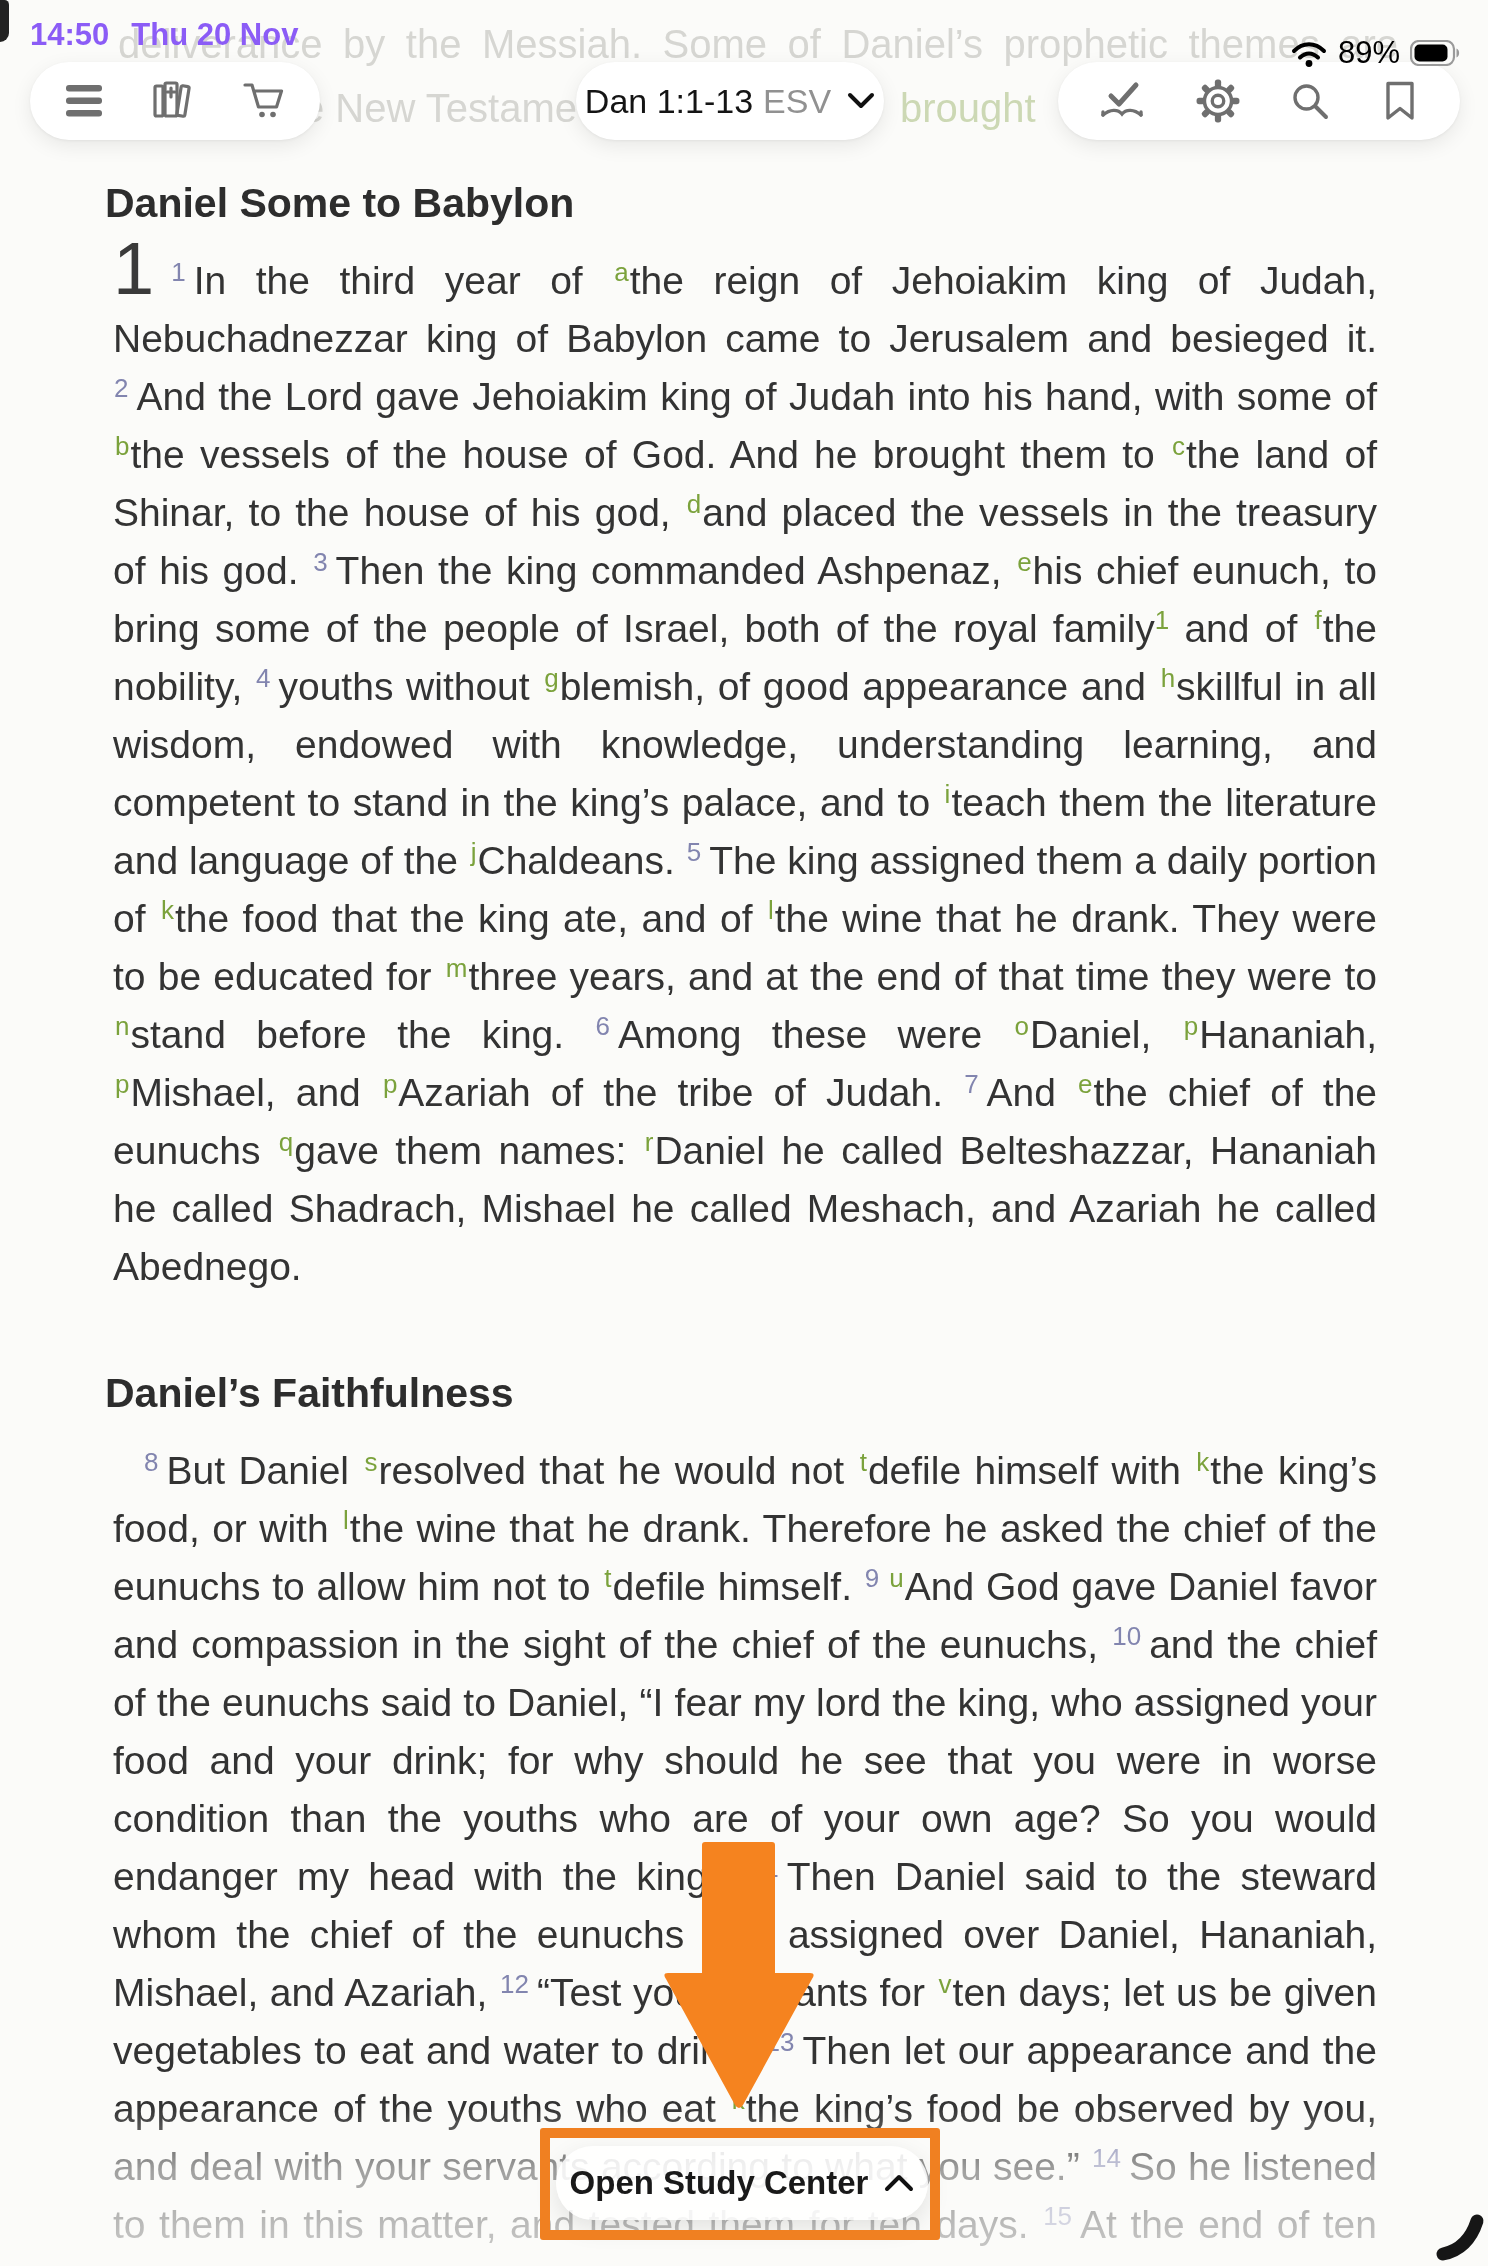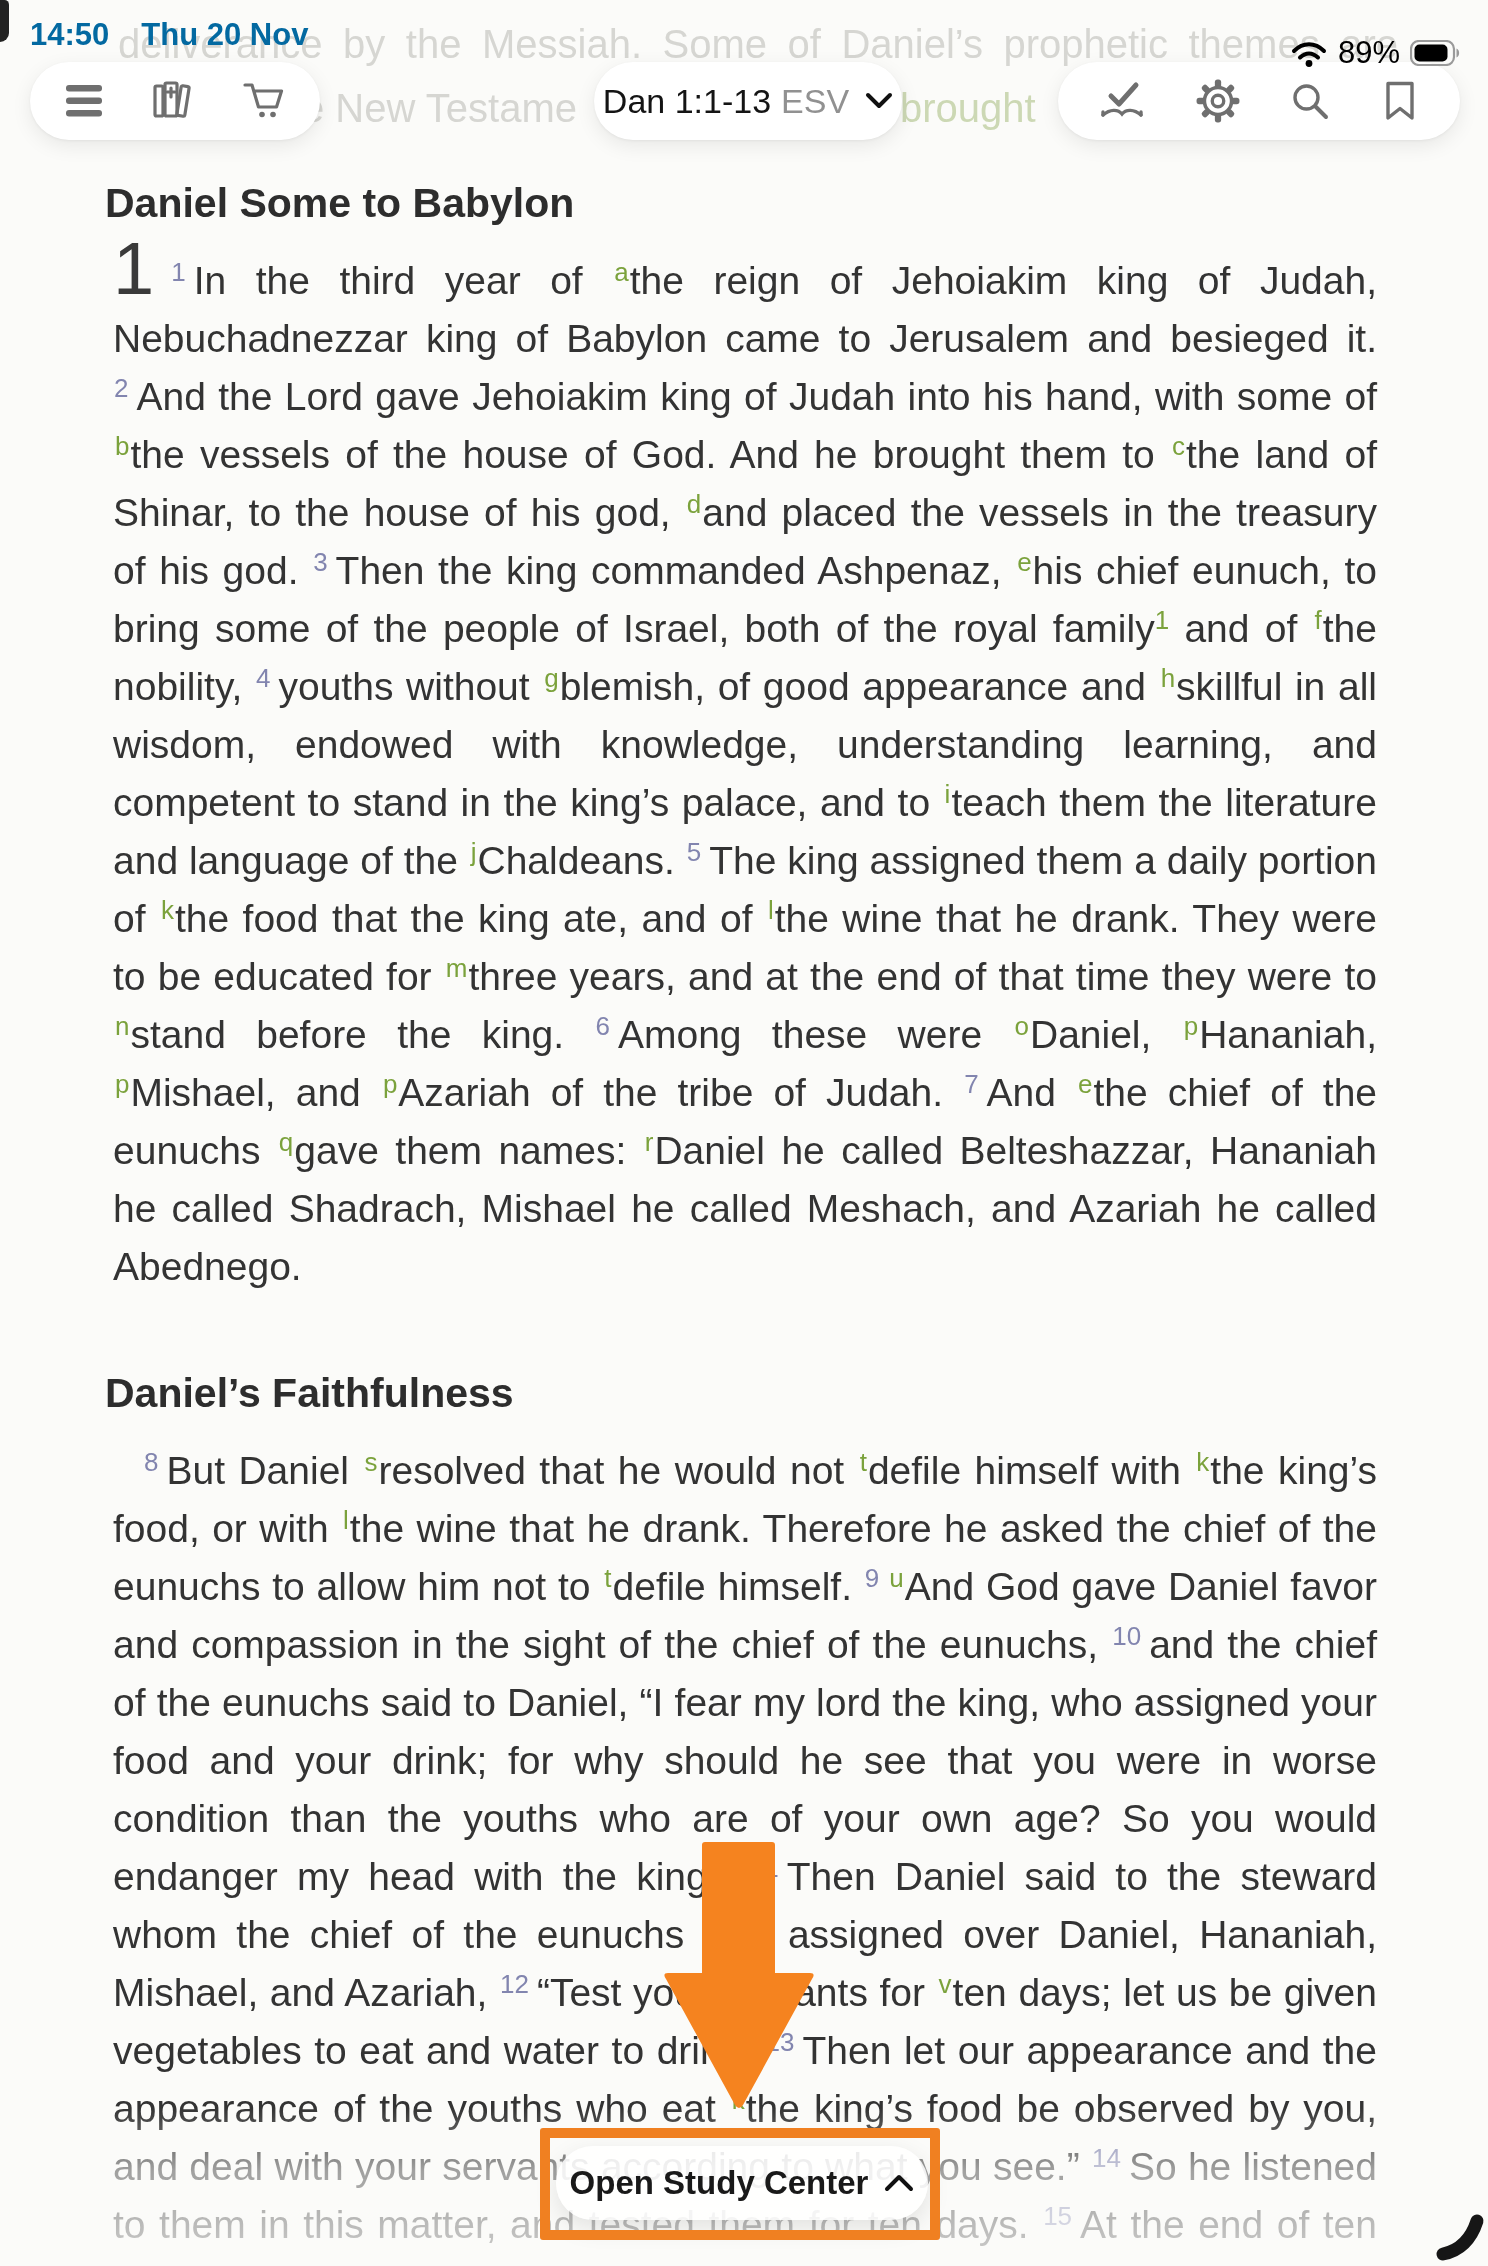--- a/index.html
+++ b/index.html
@@ -5,35 +5,35 @@
   html,body{margin:0;padding:0;}
   body{
     width:1488px;height:2266px;position:relative;overflow:hidden;
     background:#fbfbf9;
     font-family:"Liberation Sans", sans-serif;
   }
   
   .status-bar{position:absolute;top:0;left:0;right:0;height:60px;z-index:7;
     display:flex;justify-content:space-between;align-items:center;
     padding:10px 26px 0 30px;box-sizing:border-box;}
-  .status-left{font-size:31px;font-weight:600;color:#0369a1;display:flex;gap:32px;}
+  .status-left{font-size:31px;font-weight:600;color:#8b5cf6;display:flex;gap:22px;}
   .status-right{display:flex;align-items:center;gap:10px;font-size:31px;font-weight:500;color:#000;margin-top:35px;}
   .corner{position:absolute;left:0;top:0;width:9px;height:42px;background:#222;
     border-radius:0 6px 12px 0;z-index:8;}
   
   .ghost1{position:absolute;top:22px;left:118px;width:1280px;height:50px;overflow:hidden;
     font-size:40px;color:#d6d6d2;text-align:justify;text-align-last:justify;z-index:1;}
   .ghost2a{position:absolute;top:86px;left:302px;font-size:40px;color:#d6d6d2;z-index:1;}
   .ghost2b{position:absolute;top:86px;left:900px;font-size:40px;color:#ccd8b4;z-index:1;}
   
   .pill{position:absolute;top:62px;height:78px;background:#fff;border-radius:40px;
     box-shadow:0 6px 20px rgba(0,0,0,0.08), 0 1px 3px rgba(0,0,0,0.05);
     z-index:6;display:flex;align-items:center;box-sizing:border-box;}
   .pill-left{left:30px;width:290px;justify-content:space-between;padding:0 34px;}
-  .pill-center{left:594px;width:308px;justify-content:center;gap:10px;cursor:pointer;}
+  .pill-center{left:576px;width:308px;justify-content:center;gap:10px;cursor:pointer;}
   .pill-right{left:1058px;width:402px;justify-content:space-between;padding:0 40px;}
   .icon-btn{display:flex;align-items:center;justify-content:center;cursor:pointer;}
   .ref-text{font-size:34px;color:#141414;font-weight:500;}
   .ref-trans{font-size:34px;color:#919191;}
   .ref-chev{margin-left:6px;display:flex;align-items:center;}
   
   .scripture{position:absolute;left:105px;width:1280px;top:0;padding-top:180px;z-index:1;}
   .sec-h{font-size:41px;font-weight:700;color:#2d2d2d;margin:0 0 26px 0;line-height:46px;}
   .sec-h:not(:first-child){margin-top:74px;}
   .para{font-size:39px;line-height:58px;color:#333;text-align:justify;margin:8px;}

